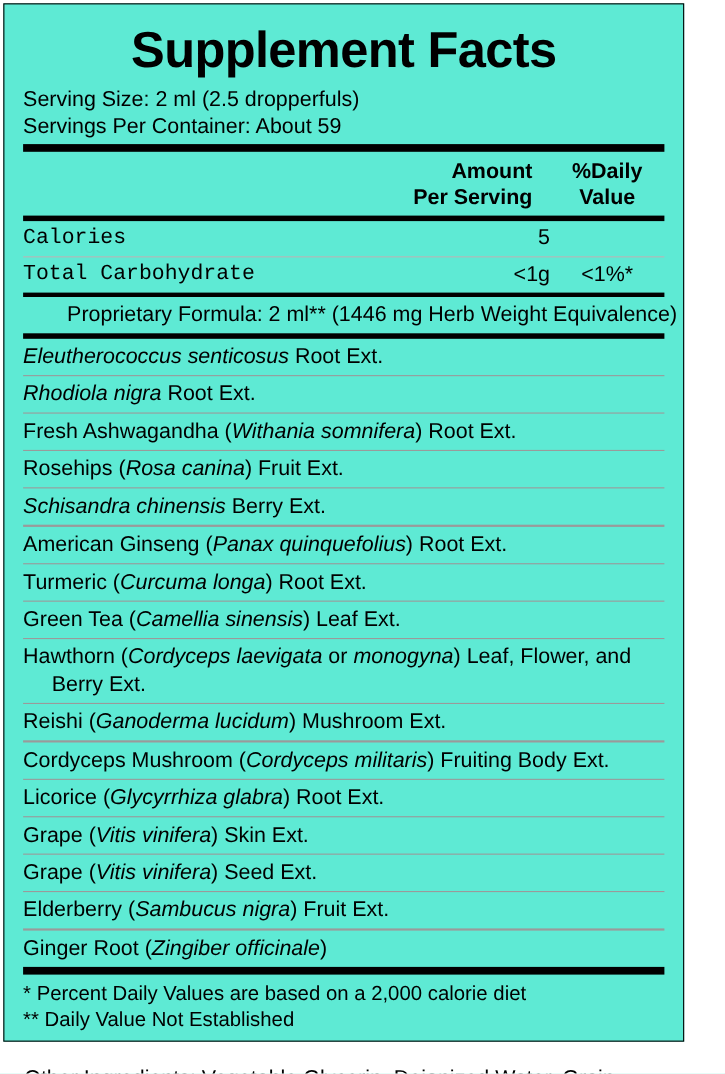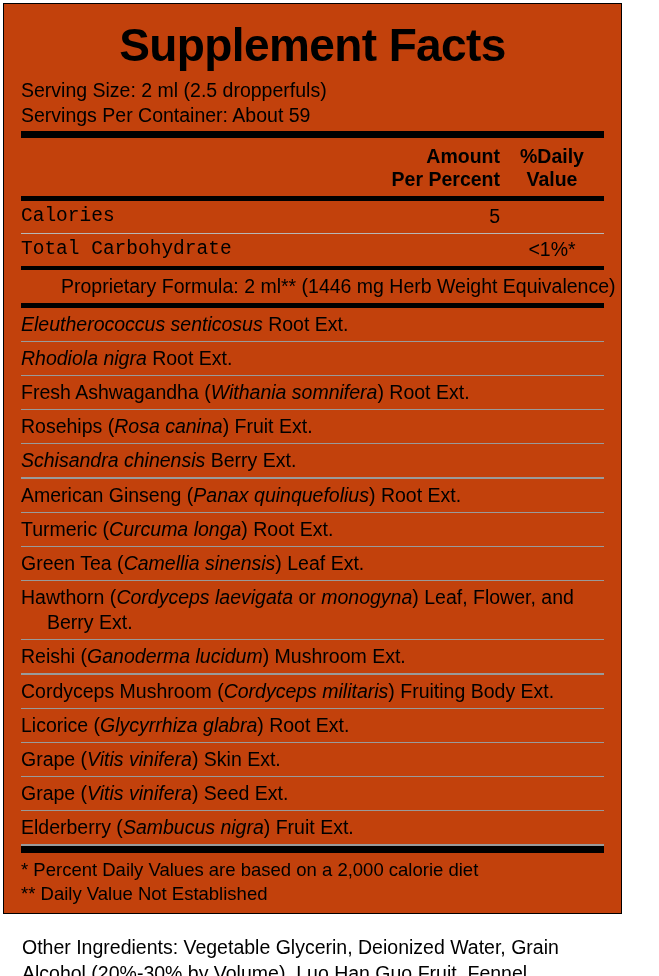--- a/index.html
+++ b/index.html
@@ -20,21 +20,21 @@
   .label-wrap {
     position: absolute;
     left: 3px;
     top: 3px;
     width: 619px;
   }
 
   
   .panel {
     border: 1.5px solid #000;
-    background: #c2410c;
+    background: #5eead4;
     padding: 0 17px 0 17px;
   }
 
   .title {
     font-size: 46px;
     font-weight: bold;
     letter-spacing: -0.6px;
     text-align: center;
     line-height: 1.0;
     margin-top: 18px;
@@ -82,21 +82,21 @@
 
   .row.head {
     font-weight: bold;
     font-size: 19.5px;
     line-height: 23px;
   }
   .row.head .amt,
   .row.head .dv { white-space: normal; }
 
   .row.pad { padding: 3px 0 4px 0; }
-  .row.padh { padding: 7px 0 5px 0; }
+  .row.padh { padding: 7px 0 5px 0; gap: 16px; }
 
   .prop-row {
     font-size: 19.5px;
     line-height: 25px;
     padding: 4px 0 4px 0;
     white-space: nowrap;
   }
   .prop-row b { font-weight: normal; margin-left: 40px; }
 
   .ing-row {
@@ -138,40 +138,41 @@
 
     <div class="serving-line">Servings Per Container: About 59</div>
 
     <div class="sp-3"></div>
     <div class="rule-thick"></div>
 
     <div class="row head padh">
       <div class="name"></div>
       <div class="amt">
         <div>Amount</div>
-        <div>Per Percent</div>
+        <div>Per Serving</div>
       </div>
       <div class="dv">
         <div>%Daily</div>
         <div>Value</div>
       </div>
     </div>
 
     <div class="rule-med"></div>
 
     <div class="row pad">
       <div class="name">Calories</div>
       <div class="amt">5</div>
       <div class="dv"></div>
     </div>
 
     <div class="rule-thin"></div>
 
     <div class="row pad">
       <div class="name">Total Carbohydrate</div>
+      <div class="amt">&lt;1g</div>
       <div class="dv">&lt;1%*</div>
     </div>
 
     <div class="rule-med"></div>
 
     <div class="prop-row"><b>Proprietary Formula:</b><span> 2 ml** (1446 mg Herb Weight Equivalence)</span></div>
 
     <div class="rule-med"></div>
 
     <div id="ingredient-list">
@@ -228,20 +229,23 @@
         </div>
         <div class="rule-hair"></div>
         <div class="ing-row">
           <span class="cont">Grape (<i>Vitis vinifera</i>) Seed Ext.</span>
         </div>
         <div class="rule-hair"></div>
         <div class="ing-row">
           <span class="cont">Elderberry (<i>Sambucus nigra</i>) Fruit Ext.</span>
         </div>
         <div class="rule-hair"></div>
+        <div class="ing-row">
+          <span class="cont">Ginger Root (<i>Zingiber officinale</i>)</span>
+        </div>
       </div>
 
     <div class="rule-thick"></div>
 
     <div class="foot">
       <div>* Percent Daily Values are based on a 2,000 calorie diet</div>
       <div>** Daily Value Not Established</div>
     </div>
 
   </div>

